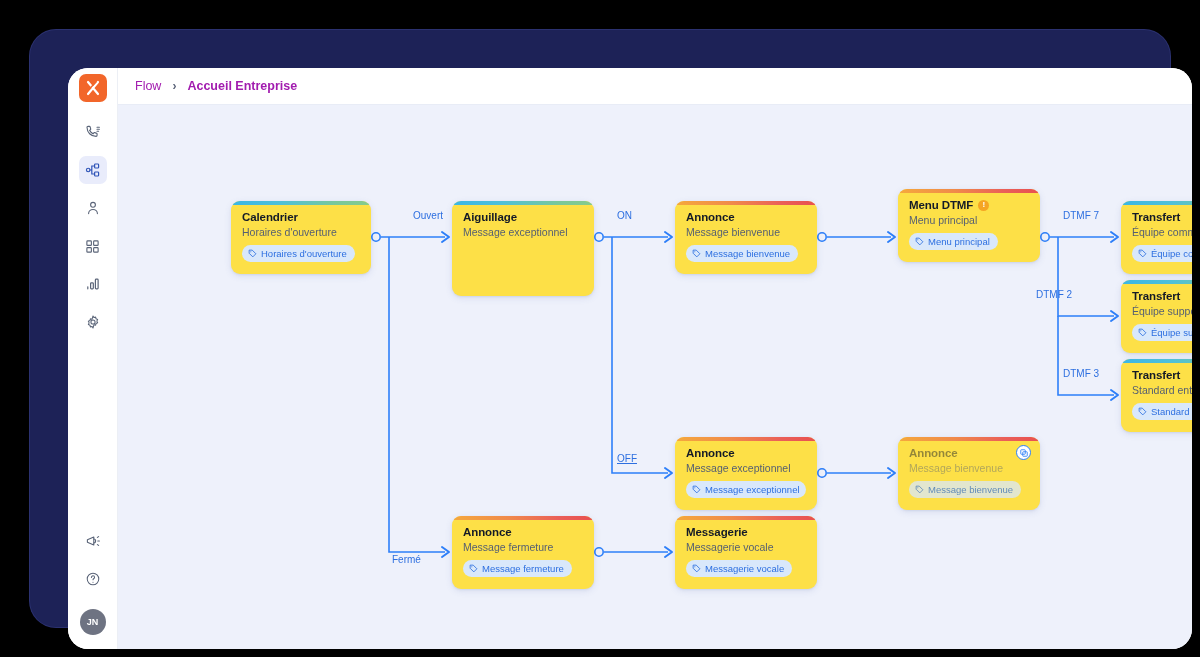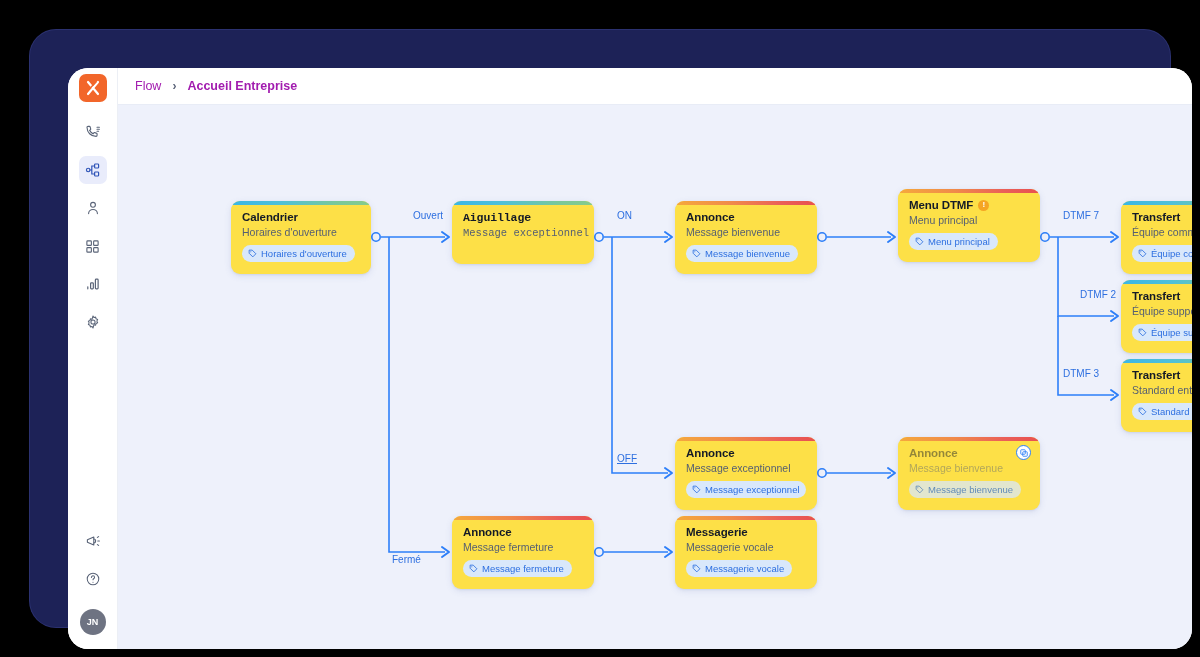--- a/index.html
+++ b/index.html
@@ -267,21 +267,21 @@
         <div id="nodes">
             <div class="node g-teal" style="left: 113px; top: 96px; width: 140px; height: 73px;"><div class="title">
                 <span>Calendrier</span>
               </div><div class="sub">Horaires d'ouverture</div><div class="tag">
                 <svg width="9" height="9" viewBox="0 0 16 16" fill="none" stroke="#2d6fe0" stroke-width="1.5">
                   <path d="M2 2h5.5L14 8.5 8.5 14 2 7.5z" stroke-linejoin="round"></path>
                   <circle cx="5" cy="5" r=".9" fill="#2d6fe0" stroke="none"></circle>
                 </svg>
                 <span>Horaires d'ouverture</span>
               </div></div>
-            <div class="node g-teal" style="left: 334px; top: 96px; width: 142px; height: 63px; font-family: Liberation Mono, monospace;">
+            <div class="node g-teal" style="left: 334px; top: 96px; width: 142px; height: 95px;">
               <div class="title">
                 <span>Aiguillage</span>
               </div>
               <div class="sub">Message exceptionnel</div>
             </div>
             <div class="node g-warm" style="left: 557px; top: 96px; width: 142px; height: 73px;"><div class="title">
                 <span>Annonce</span>
               </div><div class="sub">Message bienvenue</div><div class="tag">
                 <svg width="9" height="9" viewBox="0 0 16 16" fill="none" stroke="#2d6fe0" stroke-width="1.5">
                   <path d="M2 2h5.5L14 8.5 8.5 14 2 7.5z" stroke-linejoin="round"></path>
@@ -367,20 +367,20 @@
                 </svg>
                 <span>Messagerie vocale</span>
               </div></div>
           </div>
         <div id="labels">
             <div class="elabel" style="left: 274px; top: 105px; margin-left: 21px;">Ouvert</div>
             <div class="elabel" style="left: 274px; top: 449px;">Fermé</div>
             <div class="elabel" style="left: 499px; top: 105px;">ON</div>
             <div class="elabel" style="left: 499px; top: 348px; text-decoration: underline;">OFF</div>
             <div class="elabel" style="left: 945px; top: 105px;">DTMF 7</div>
-            <div class="elabel" style="left: 962px; top: 184px;">DTMF 2</div>
+            <div class="elabel" style="left: 918px; top: 184px;">DTMF 2</div>
             <div class="elabel" style="left: 945px; top: 263px;">DTMF 3</div>
           </div>
       </div>
 
     </div>
   </div>
 </div>
 
 </body></html>

